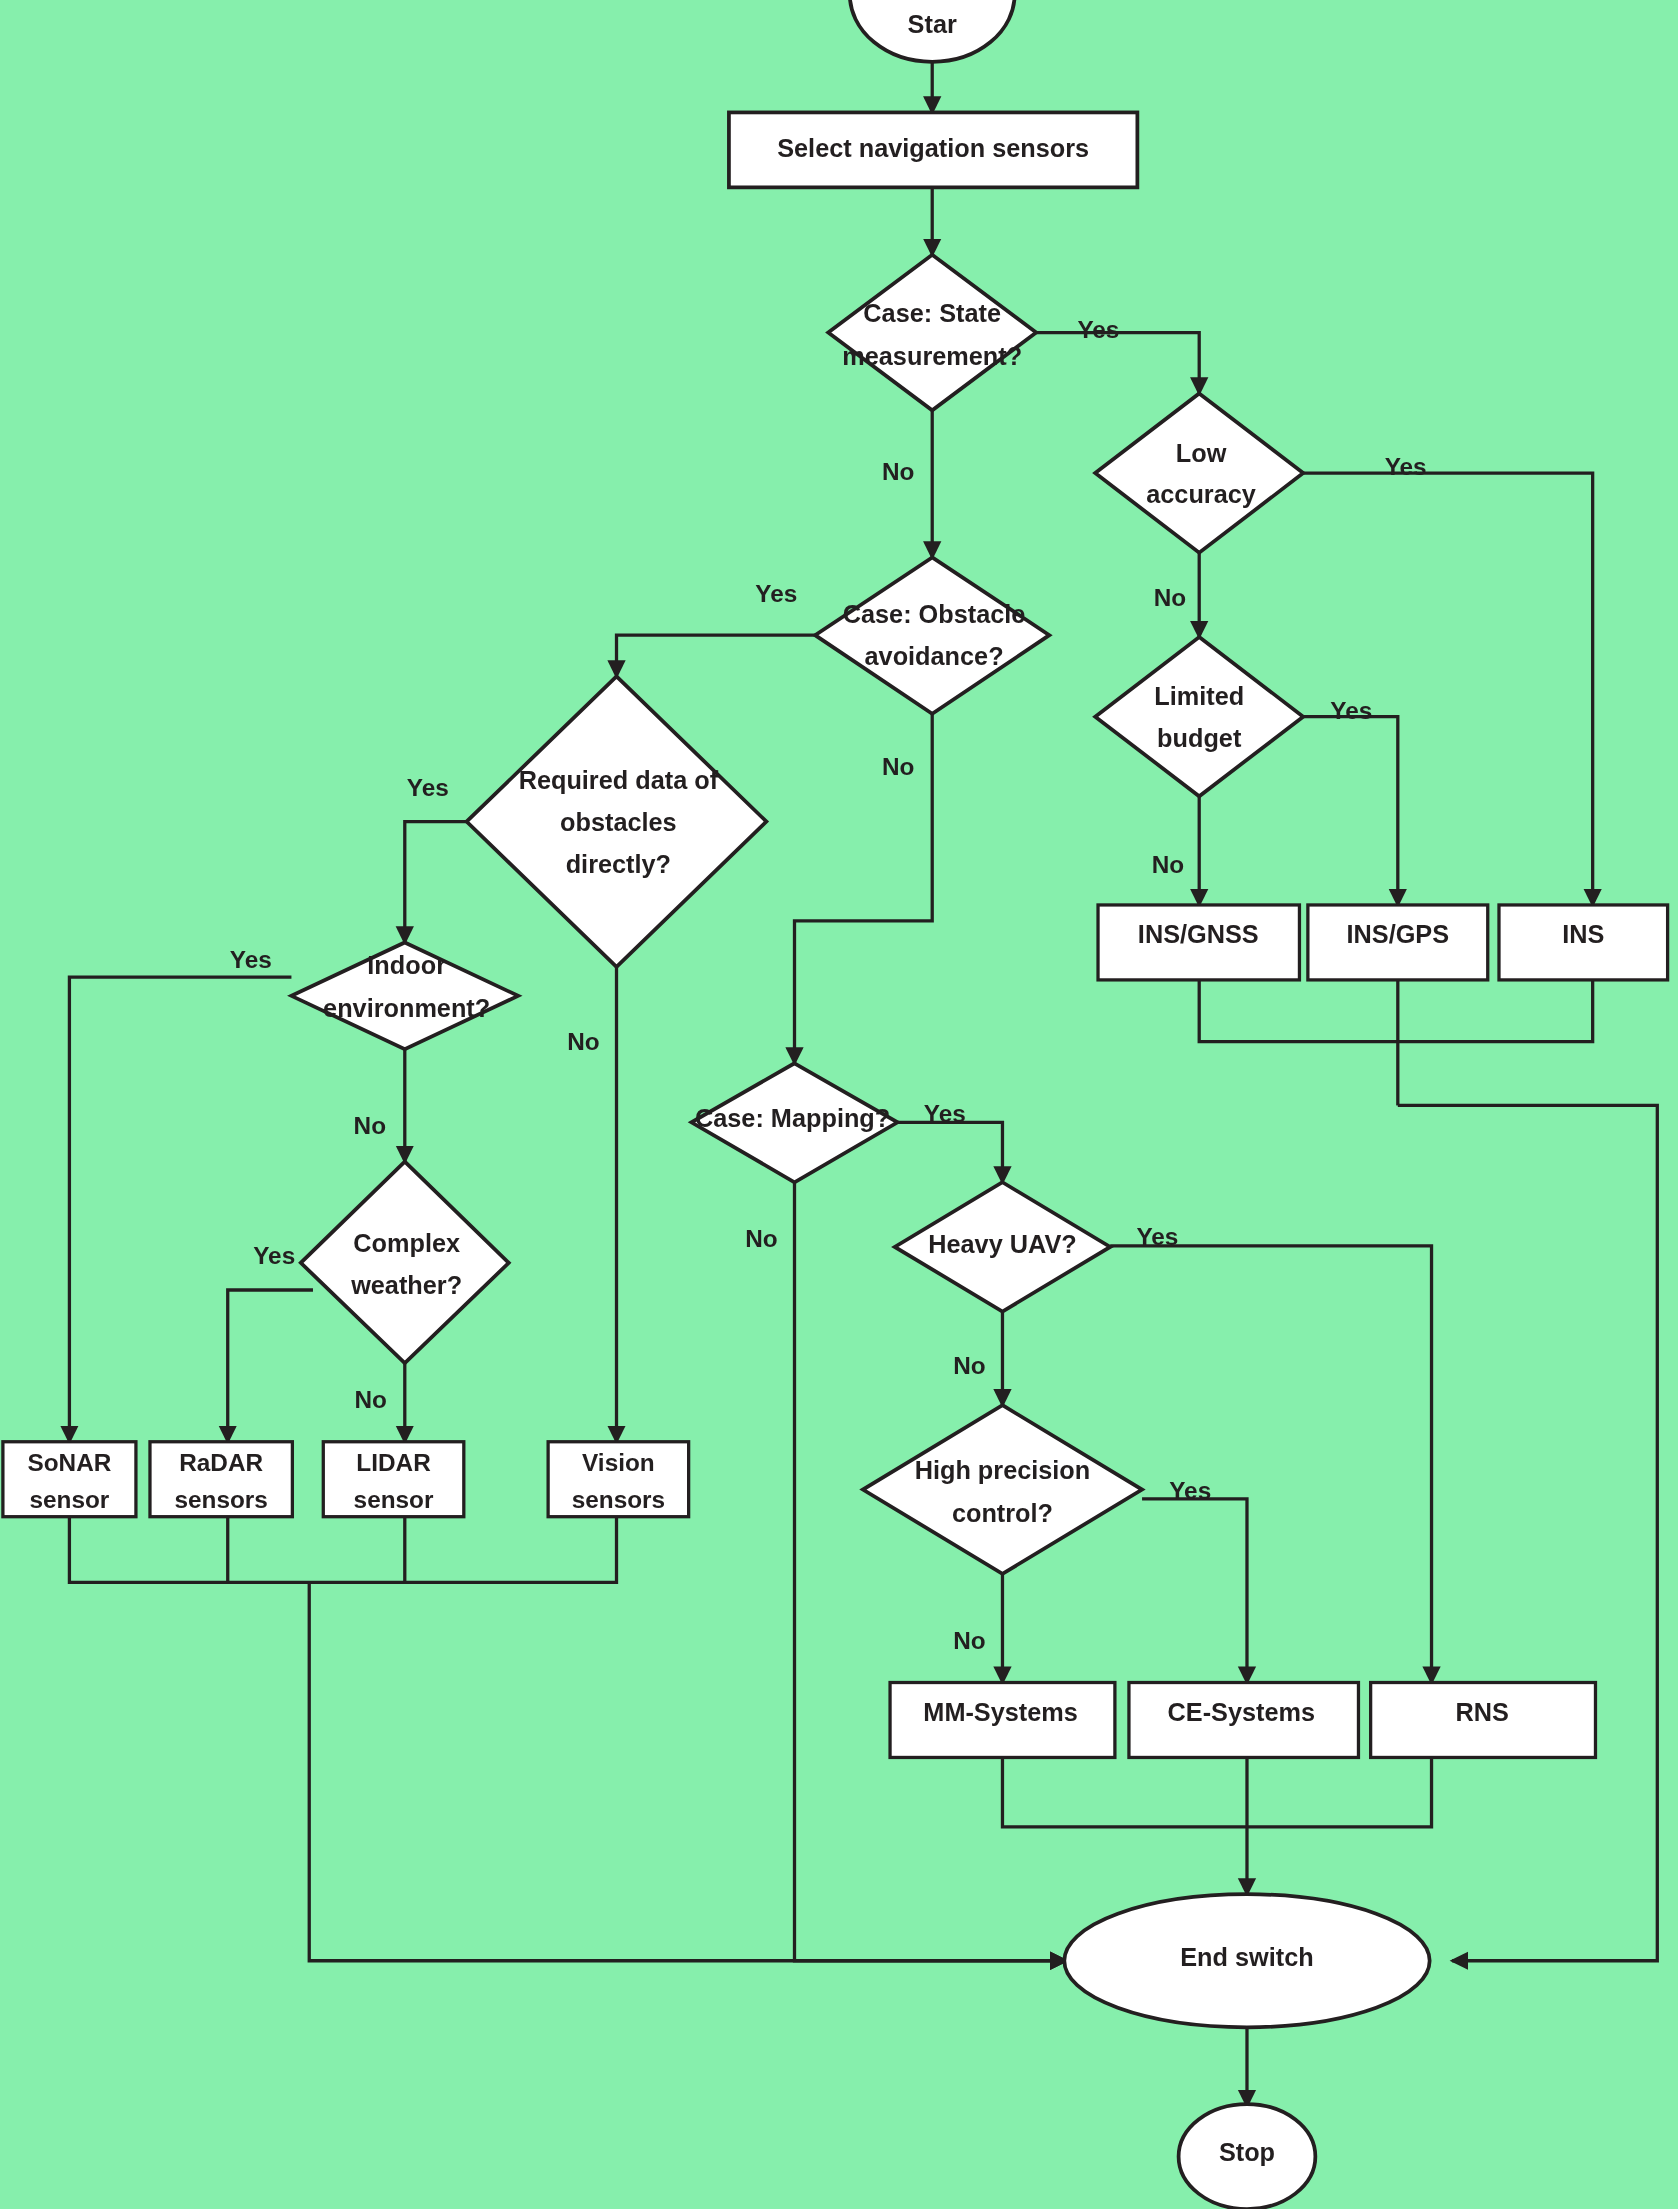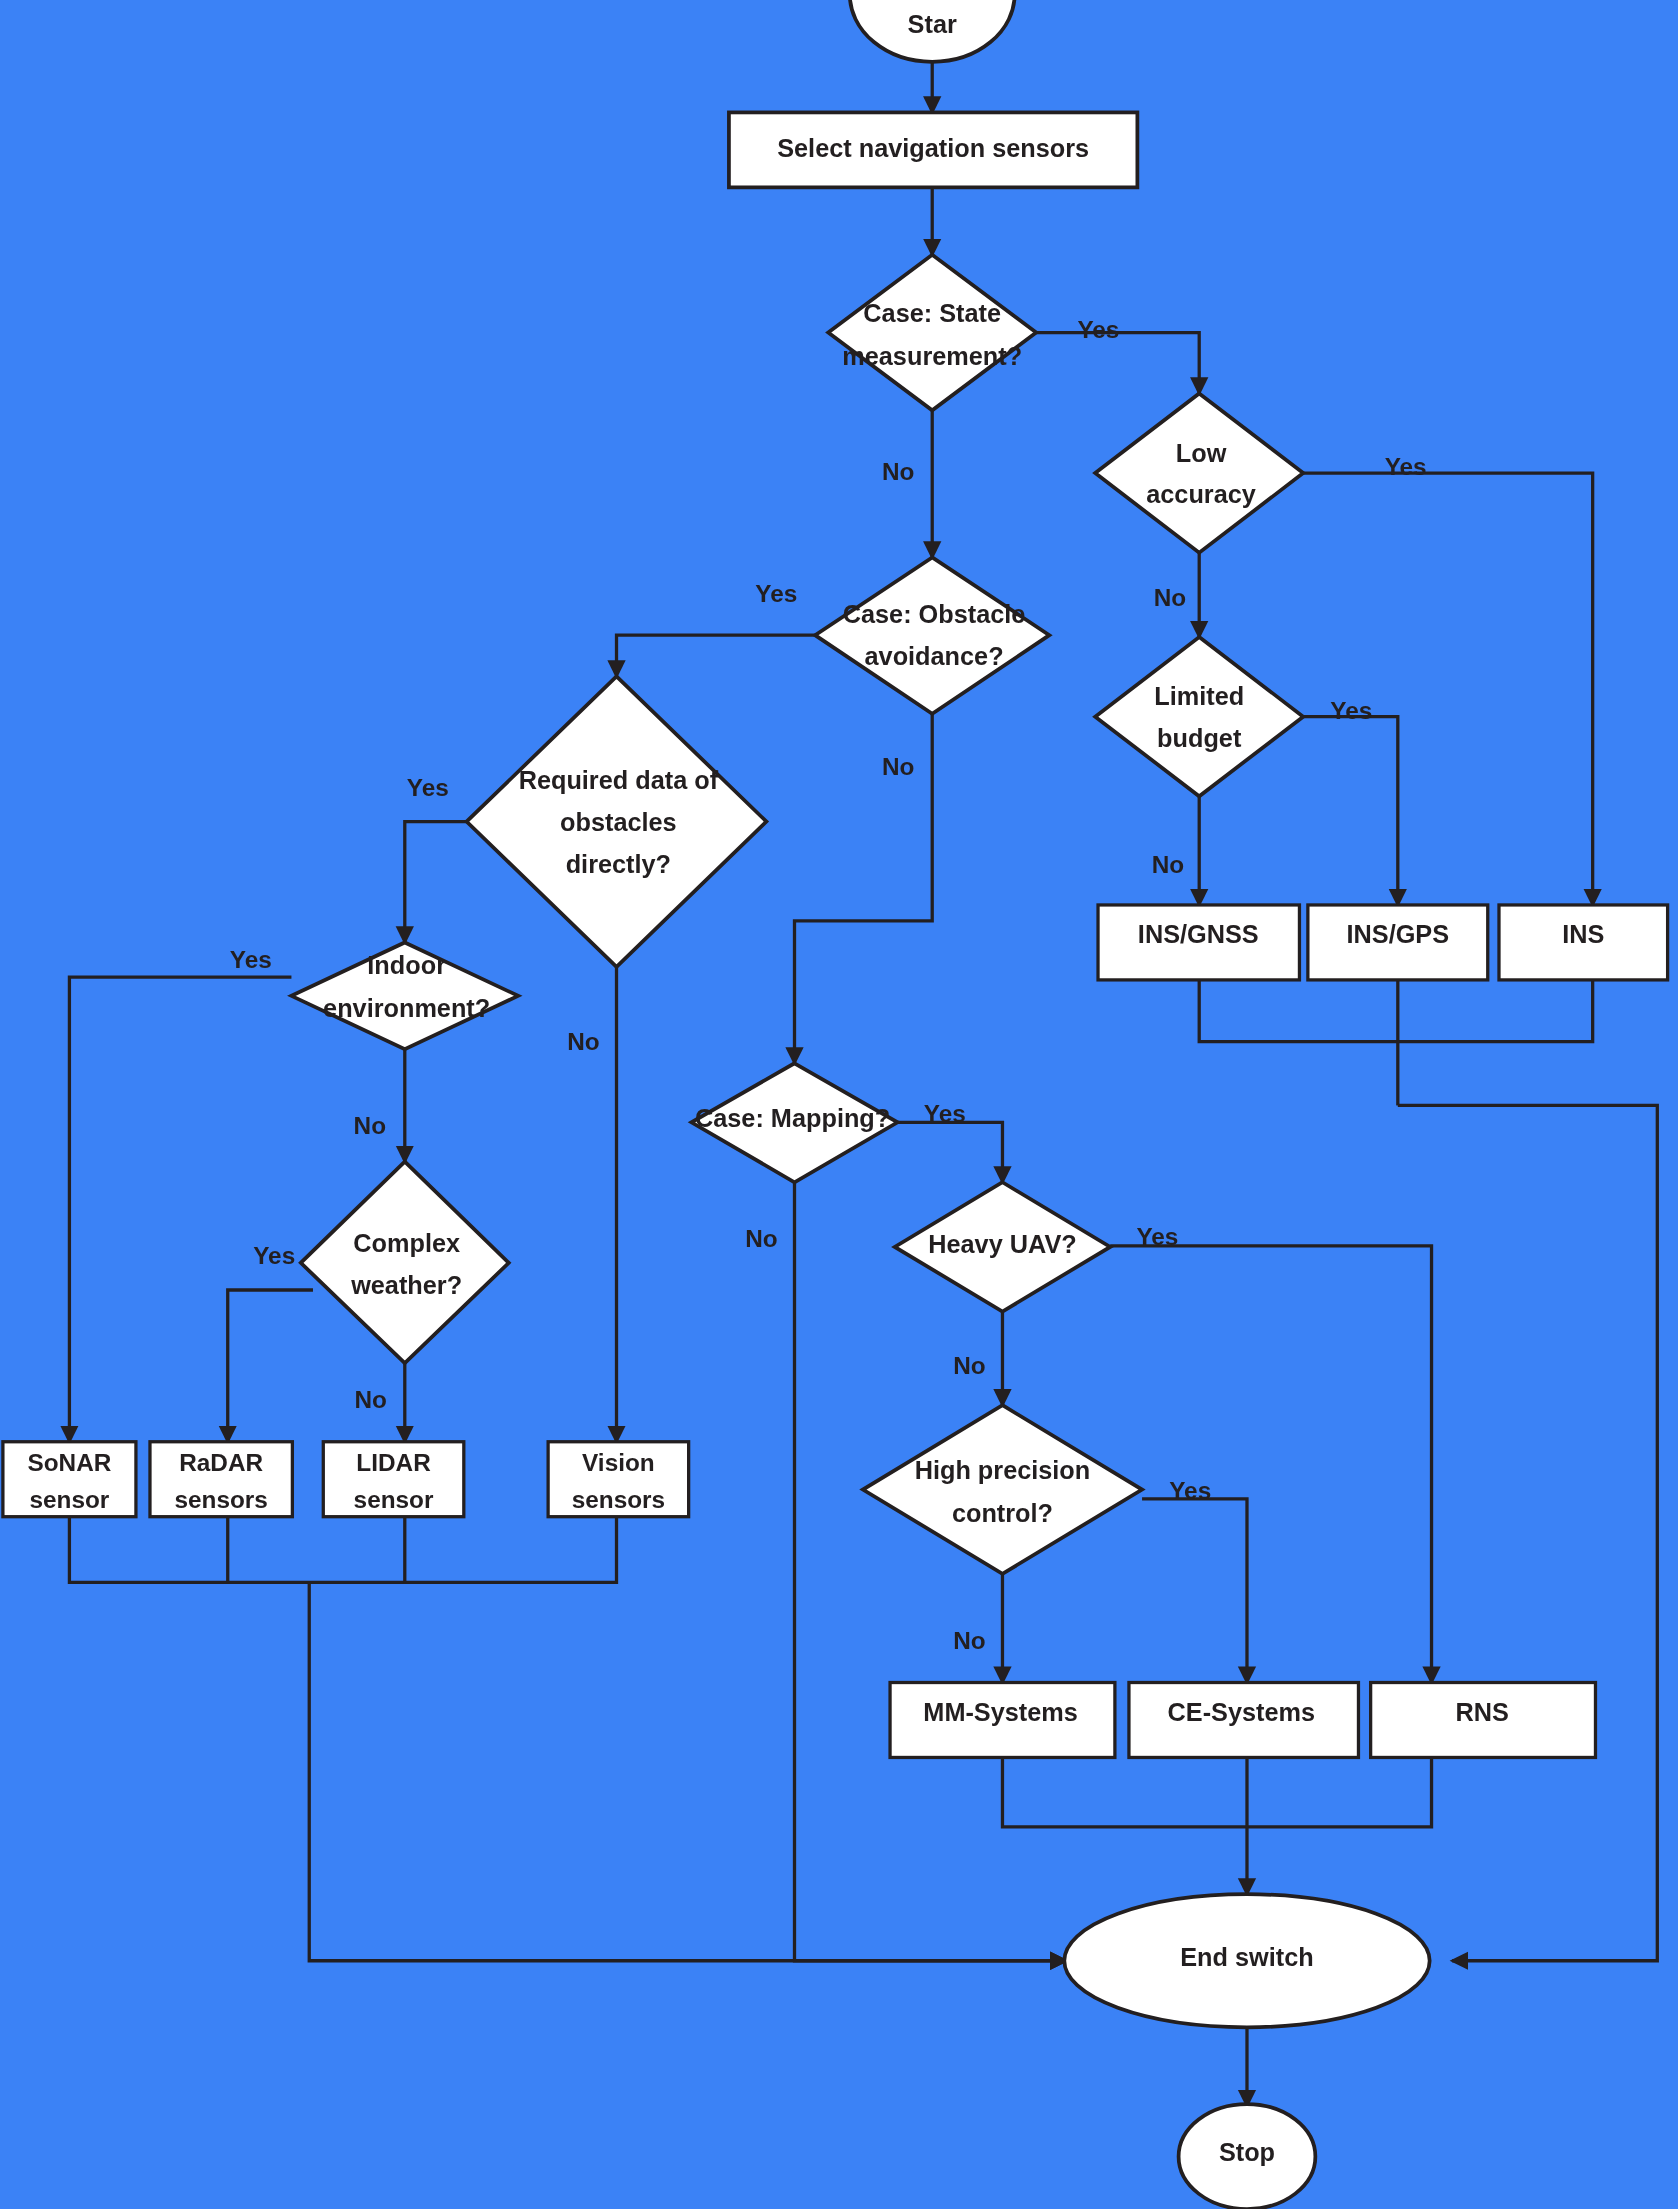--- a/index.html
+++ b/index.html
@@ -11,21 +11,21 @@
   body {
     width: 1678px;
     height: 2209px;
     overflow: hidden;
     font-family: "Liberation Sans", sans-serif;
   }
   #flowchart-root {
     position: relative;
     width: 1678px;
     height: 2209px;
-    background: #3b82f6;
+    background: #86efac;
   }
   svg#flow-svg {
     position: absolute;
     top: 0;
     left: 0;
     width: 1678px;
     height: 2209px;
     display: block;
   }
   .shape-outline {

